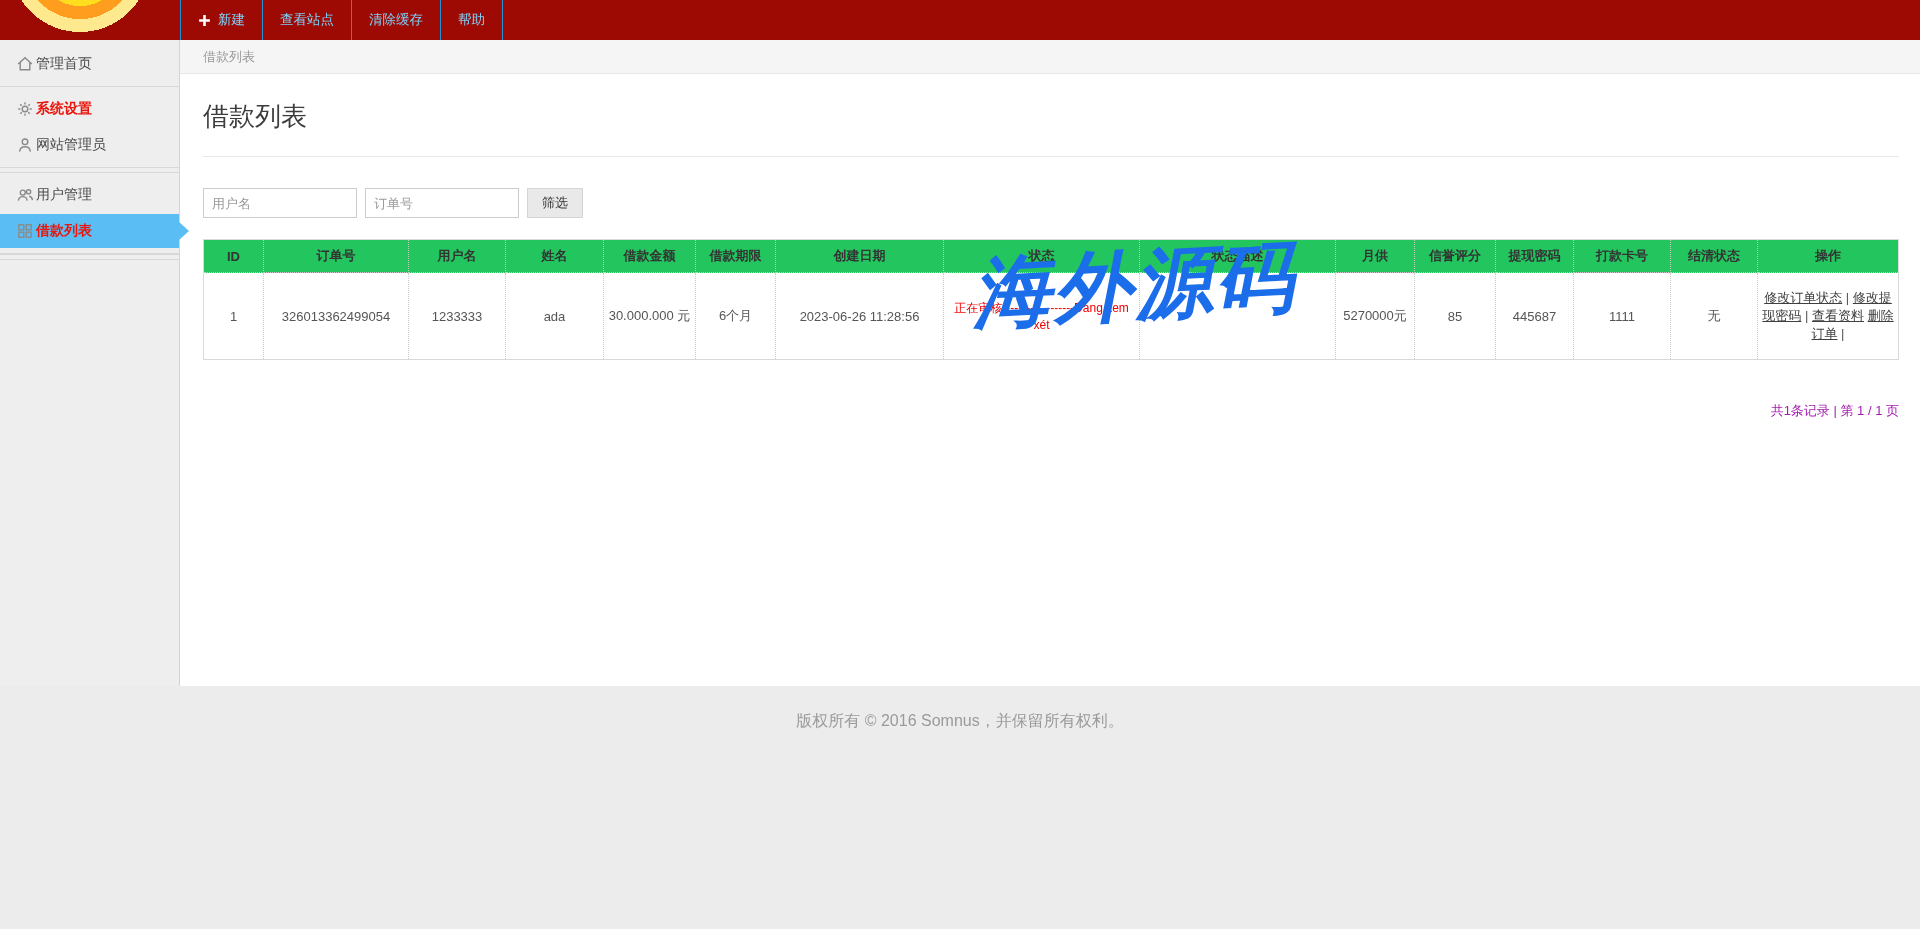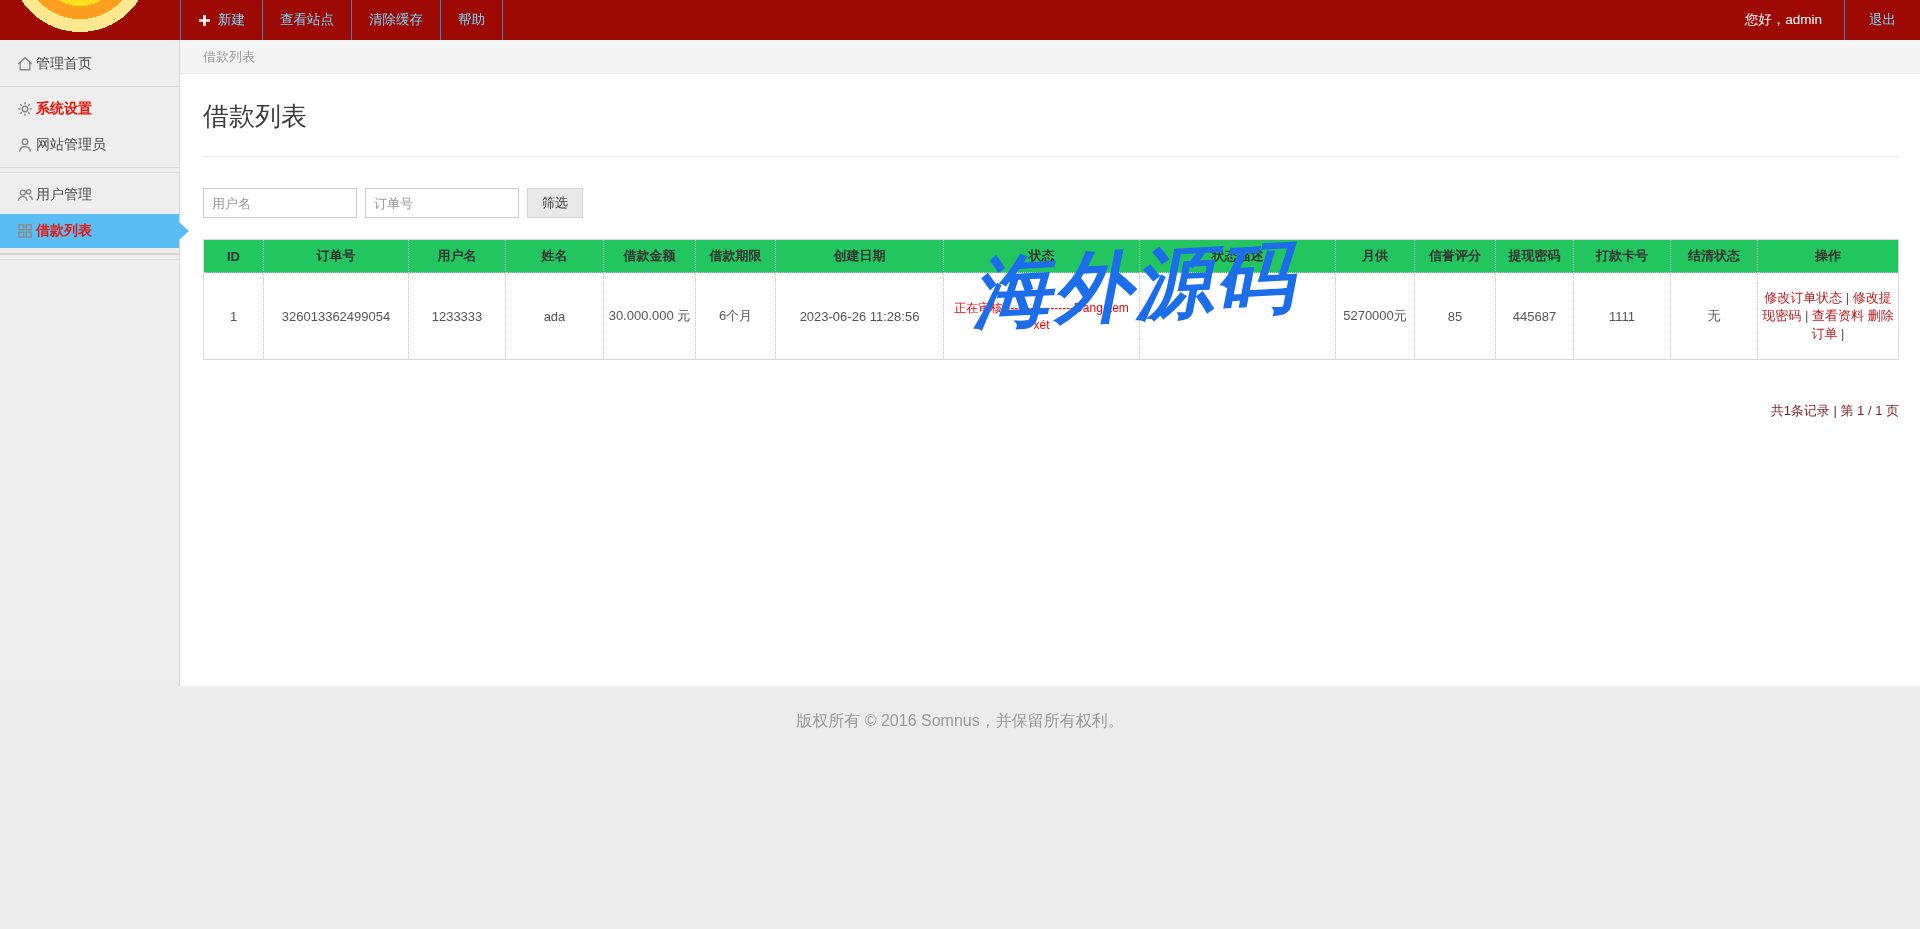--- a/index.html
+++ b/index.html
@@ -79,24 +79,24 @@
   .data-table { width: 100%; border-collapse: collapse; table-layout: fixed; border: 1px solid #d9d9d9; }
   .data-table th {
     background: #22c55e; border: 1px dotted #c9c9c9; border-top: 1px solid #d9d9d9;
     height: 33px; font-size: 13px; font-weight: bold; color: #333; text-align: center;
   }
   .data-table td {
     border: 1px dotted #c9c9c9; height: 87px; padding: 6px 4px;
     font-size: 13px; color: #555; text-align: center; word-break: break-word;
   }
   .status-text { color: #ee0000; font-size: 12px; }
-  .action-link { color: #b91c1c; cursor: pointer; }
+  .action-link { color: #404040; cursor: pointer; text-decoration: underline; }
   .action-sep { color: #555; }
 
-  .pagination { text-align: right; margin-top: 42px; font-size: 13px; color: #7f1d1d; }
+  .pagination { text-align: right; margin-top: 42px; font-size: 13px; color: #a21caf; }
 
   
   .page-footer { text-align: center; padding-top: 25px; font-size: 16px; color: #9a9a9a; }
 
   
   .watermark {
     position: absolute; left: 972px; top: 246px; z-index: 50;
     font-family: "DejaVu Serif", serif; font-style: italic; font-weight: bold;
     font-size: 78px; line-height: 1; color: #1b6de9; letter-spacing: 3px;
     transform: rotate(-3deg); pointer-events: none; white-space: nowrap;
@@ -115,24 +115,20 @@
         <svg width="13" height="13" viewBox="0 0 14 14">
             <path d="M7 1.2v11.6M1.2 7h11.6" stroke="#fff" stroke-width="2.8"></path>
           </svg>
       </span>
       <span>新建</span>
     </a>
     <a class="tb-btn">查看站点</a>
     <a class="tb-btn">清除缓存</a>
     <a class="tb-btn">帮助</a>
   </nav>
-  <div class="topbar-right">
-    <span class="tb-greeting">您好，admin</span>
-    <a class="tb-btn tb-logout">退出</a>
-  </div>
 </header>
 
 <div class="layout">
   <aside class="sidebar">
     <div class="menu-group">
       <div class="menu-item">
         <span class="mi-icon">
           <svg width="20" height="20" viewBox="0 0 20 20">
               <path d="M3.2 10 10 3.8 16.8 10M5.2 8.6v7.2h9.6V8.6"></path>
             </svg>

